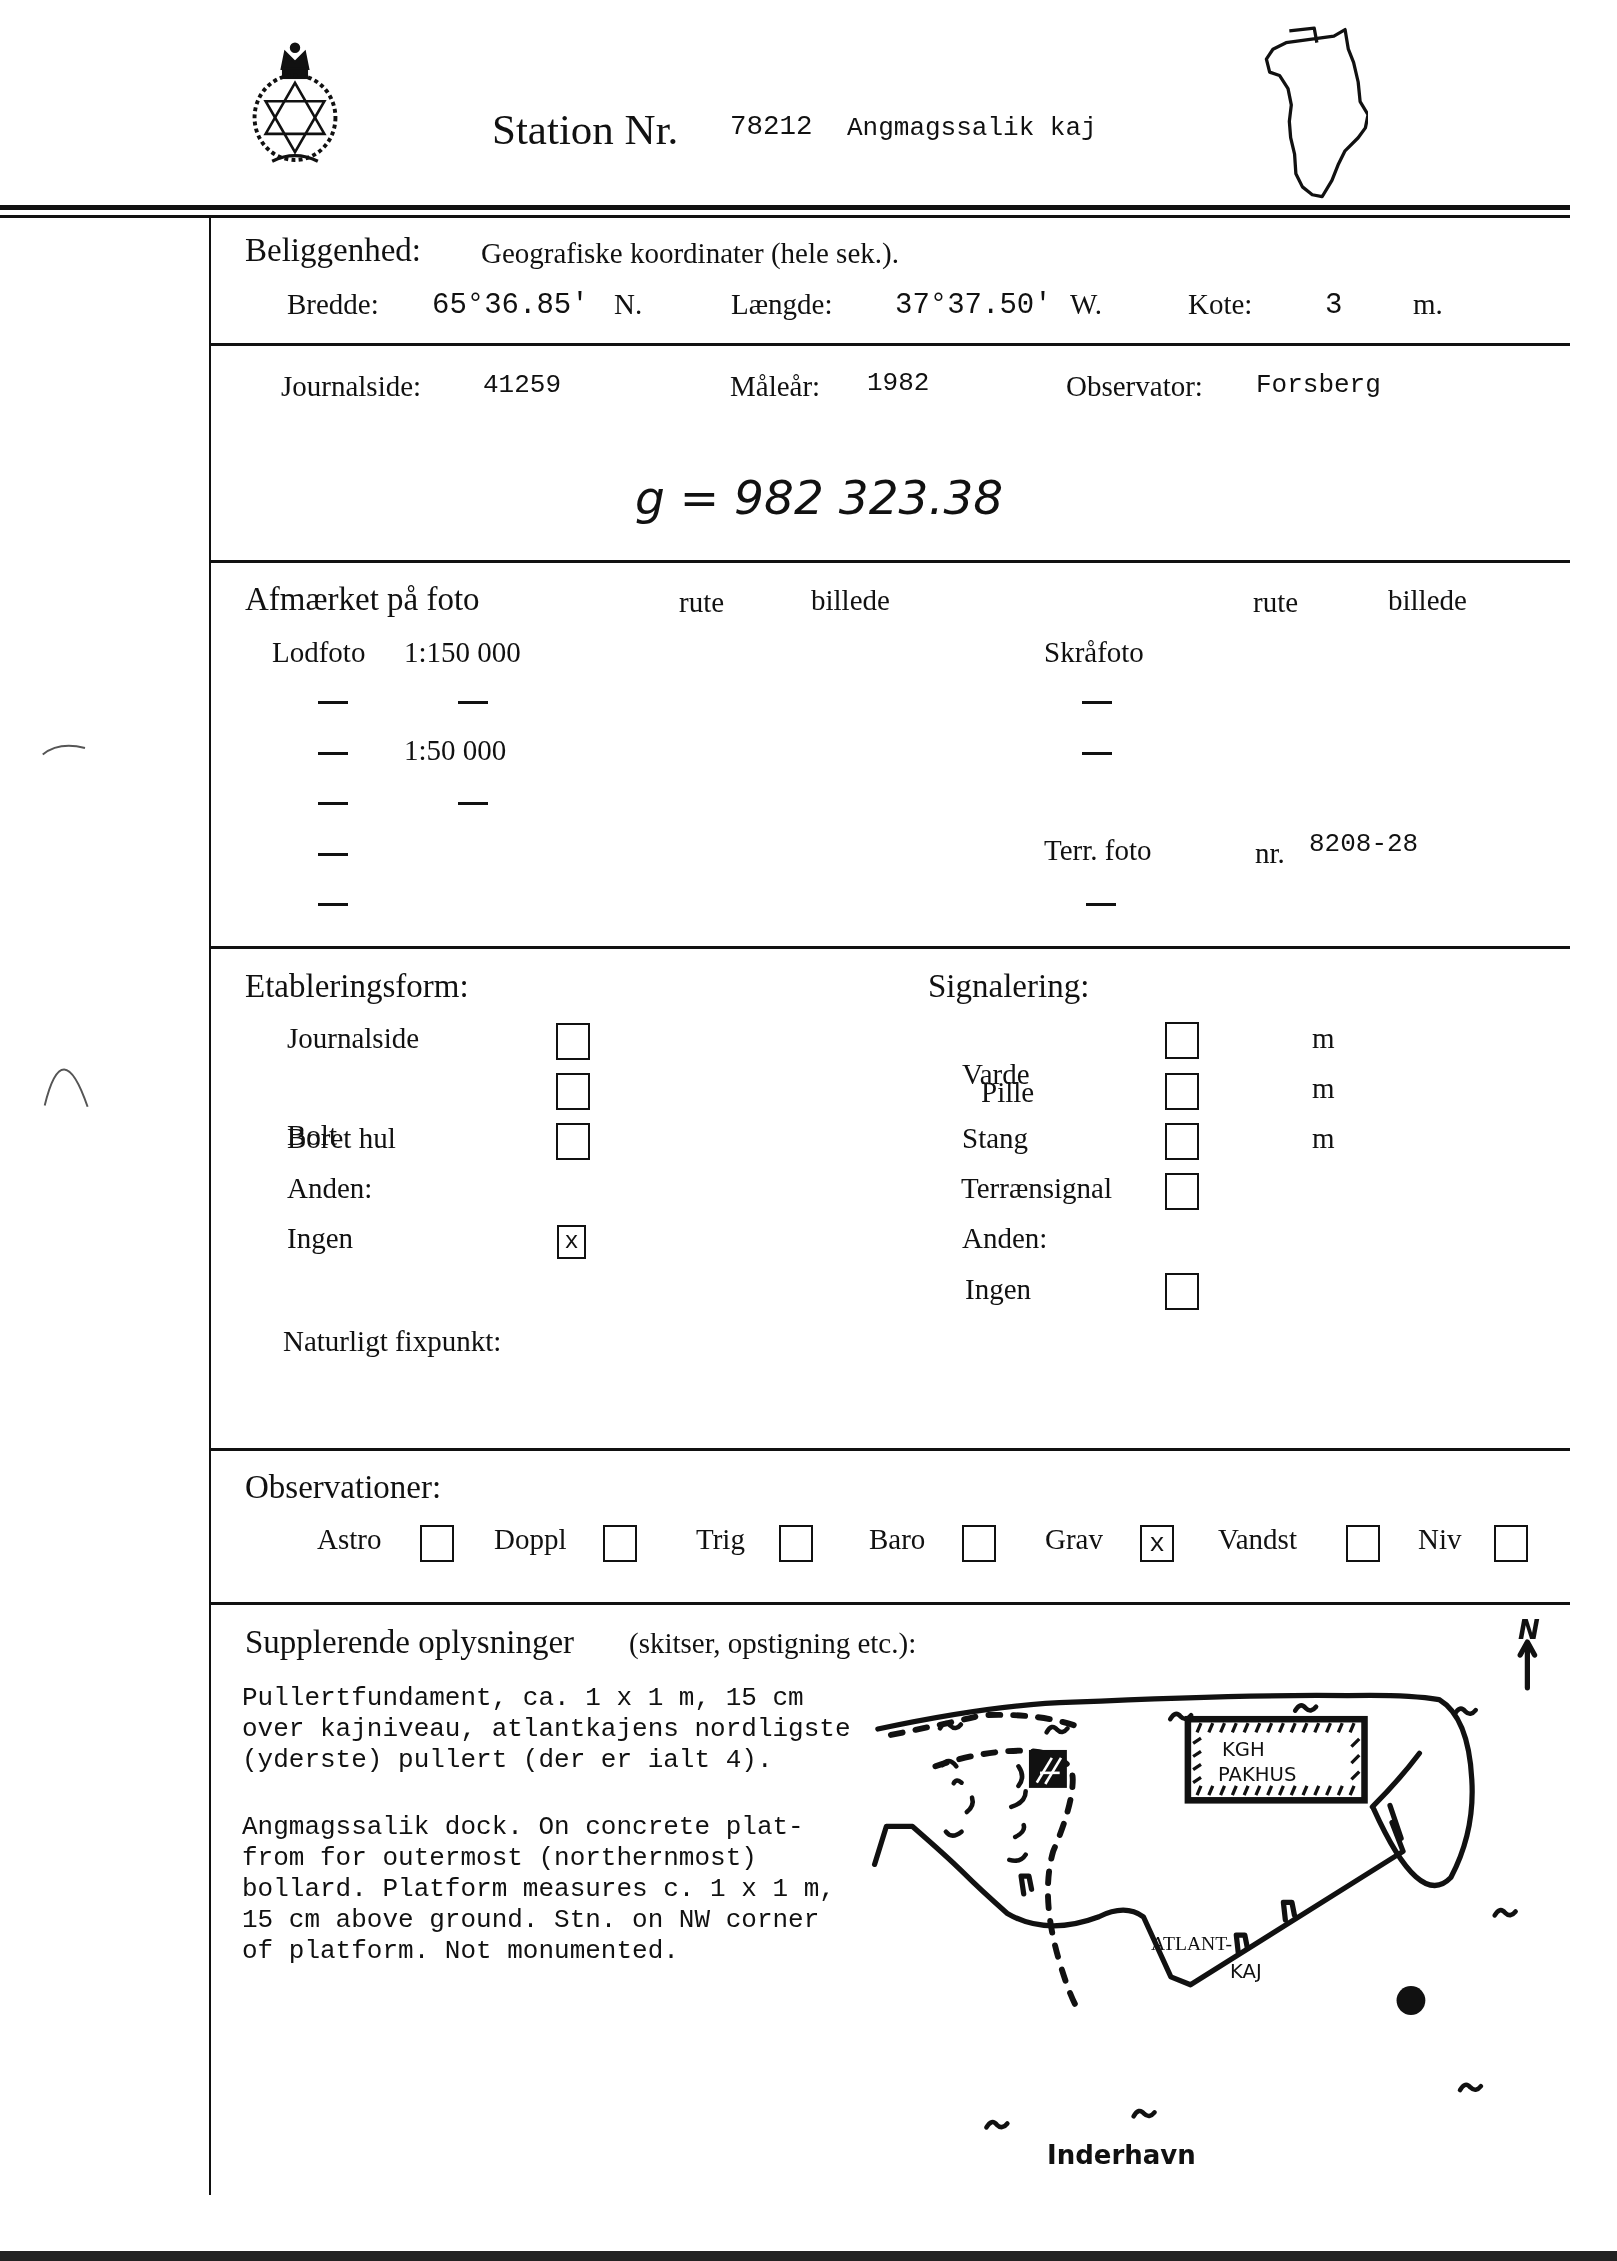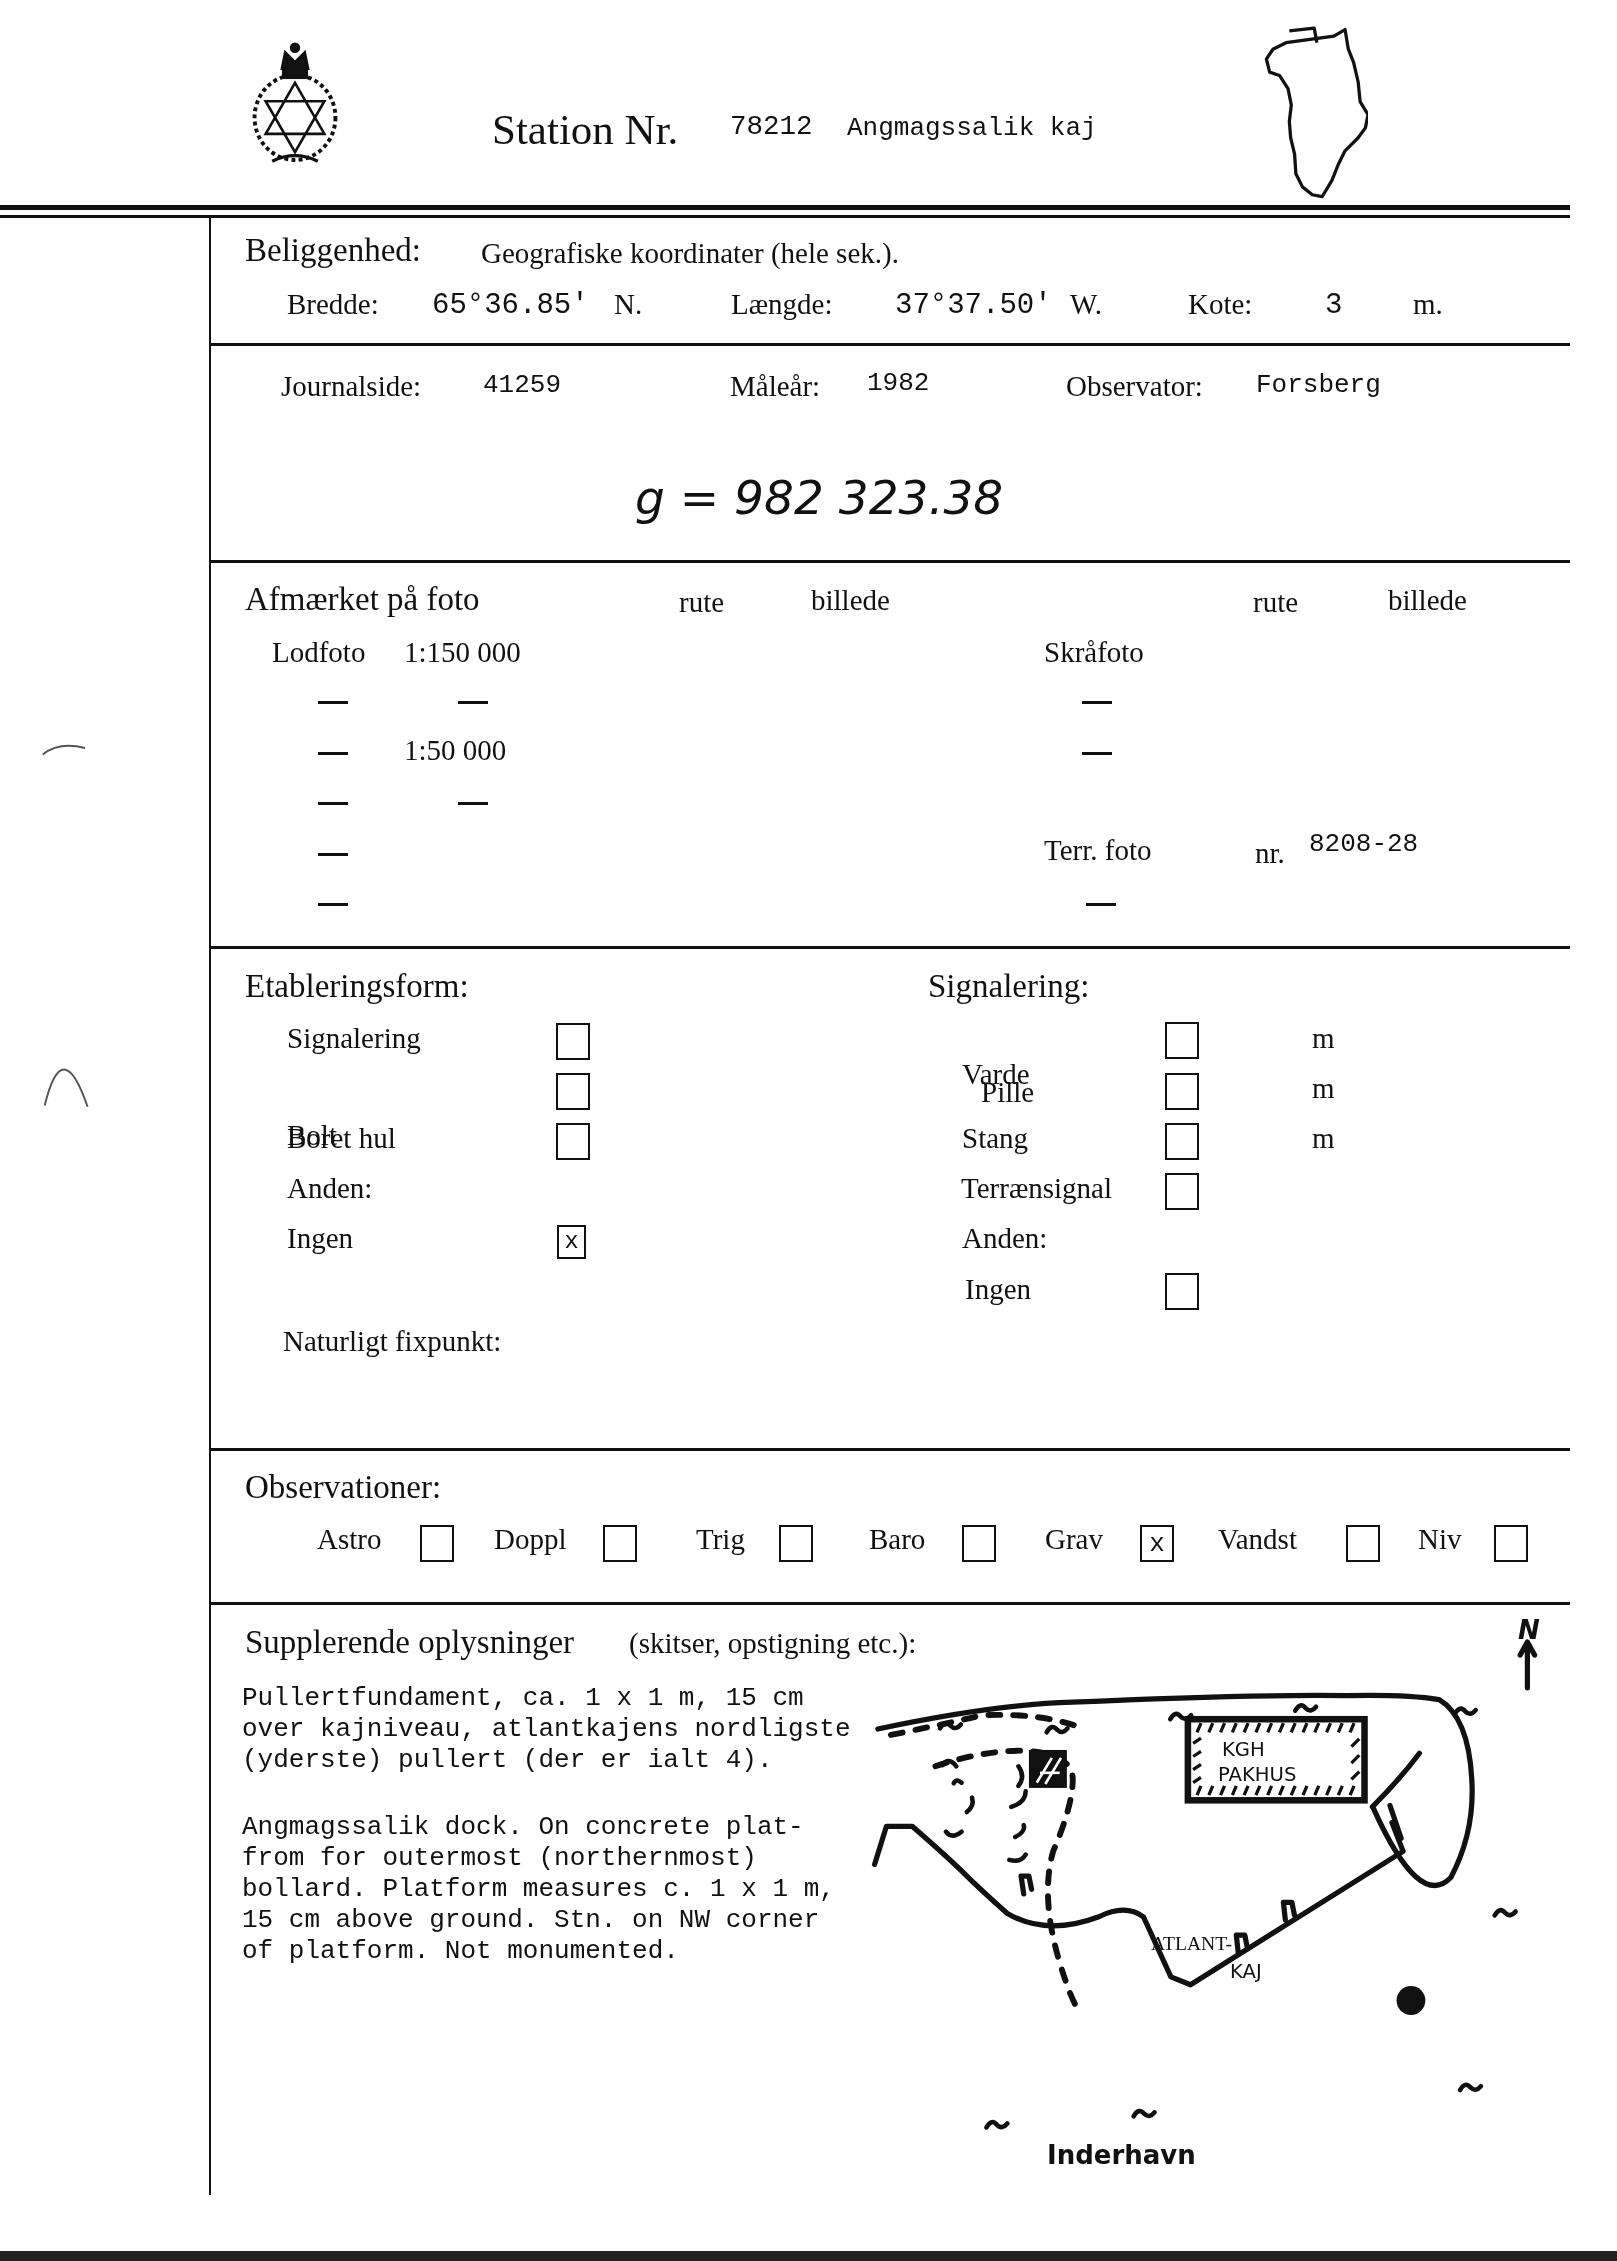--- a/index.html
+++ b/index.html
@@ -101,21 +101,21 @@
 <div class="dash" style="left:318px;top:853px;"></div>
 <div class="abs lbl" style="left:1044px;top:834px;">Terr. foto</div>
 <div class="abs lbl" style="left:1255px;top:837px;">nr.</div>
 <div class="abs val" style="left:1309px;top:829px;">8208-28</div>
 
 <div class="dash" style="left:318px;top:903px;"></div>
 <div class="dash" style="left:1086px;top:903px;"></div>
 
 <div class="abs lbl-lg" style="left:245px;top:968px;">Etableringsform:</div>
 
-<div class="abs lbl" style="left:287px;top:1022px;">Signalering</div>
+<div class="abs lbl" style="left:287px;top:1022px;">Journalside</div>
 <div class="box" style="left:556px;top:1023px;"></div>
 
 <div class="abs lbl" style="left:287px;top:1119px;">Bolt</div>
 <div class="box" style="left:556px;top:1073px;"></div>
 
 <div class="abs lbl" style="left:287px;top:1122px;">Boret hul</div>
 <div class="box" style="left:556px;top:1123px;"></div>
 
 <div class="abs lbl" style="left:287px;top:1172px;">Anden:</div>
 

